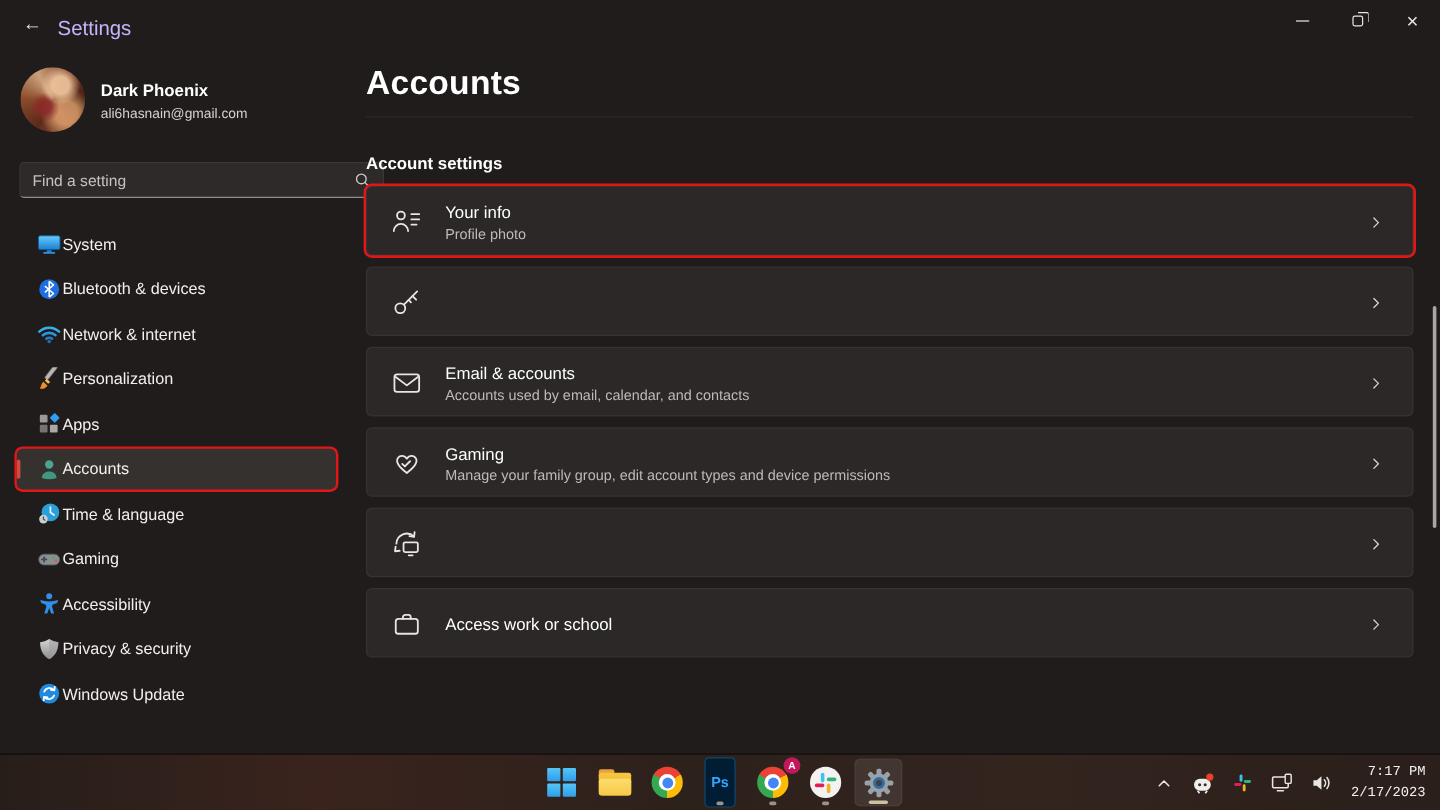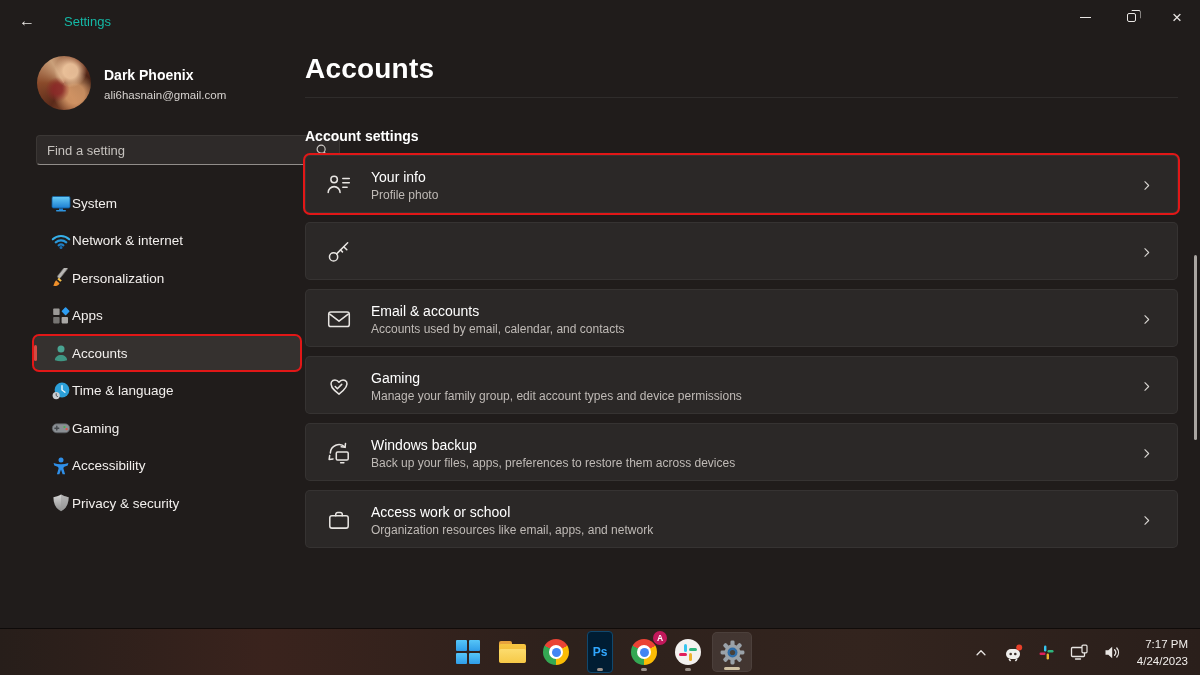--- a/index.html
+++ b/index.html
@@ -4,31 +4,31 @@
 <style>
   * { margin:0; padding:0; box-sizing:border-box; }
   html,body { width:1200px; height:675px; overflow:hidden; background:#151210;
     font-family:"Liberation Sans", sans-serif; -webkit-font-smoothing:antialiased; }
   .stage { position:relative; width:1200px; height:675px; background:#201c1b; }
 
   
   .titlebar { position:absolute; top:0; left:0; right:0; height:40px; }
   .back-btn { position:absolute; left:10px; top:7px; width:34px; height:28px; border-radius:5px;
     display:flex; align-items:center; justify-content:center; color:#e9e6e4; font-size:16px; cursor:pointer; }
-  .app-title { position:absolute; left:64px; top:14px; font-size:13px; color:#14b8a6; }
+  .app-title { position:absolute; left:48px; top:14px; font-size:17px; color:#c4b5fd; }
   .win-controls { position:absolute; right:0; top:0; display:flex; }
   .win-btn { width:46px; height:34px; display:flex; align-items:center; justify-content:center; color:#e9e6e4; }
   .glyph-min { width:11px; height:1px; background:#e9e6e4; }
   .glyph-restore { position:relative; width:9px; height:9px; border:1px solid #e9e6e4; border-radius:2px; background:#201c1b; }
   .glyph-restore::before { content:""; position:absolute; left:2px; top:-4px; width:9px; height:9px;
     border:1px solid #e9e6e4; border-radius:2px; clip-path:polygon(20% 0,100% 0,100% 80%,80% 80%,80% 20%,20% 20%); }
   .glyph-close { font-size:17px; line-height:1; font-weight:400; }
 
   
-  .sidebar { position:absolute; left:0; top:40px; bottom:47px; width:292px;margin-left:20px; }
+  .sidebar { position:absolute; left:0; top:40px; bottom:47px; width:292px; }
   .avatar { position:absolute; left:17px; top:16px; width:54px; height:54px; border-radius:50%;
     background:
       radial-gradient(circle at 62% 28%, rgba(240,200,160,.9) 0 14%, transparent 32%),
       radial-gradient(circle at 38% 62%, rgba(140,40,40,.85) 0 10%, transparent 26%),
       radial-gradient(circle at 70% 70%, rgba(220,160,110,.8) 0 18%, transparent 40%),
       conic-gradient(from 210deg, #5a2a1a, #8a4a2a, #caa07a, #7a3a22, #3f1d12, #9a5a36, #5a2a1a); }
   .user-name { position:absolute; left:84px; top:27px; font-size:14px; font-weight:700; color:#ffffff; }
   .user-email { position:absolute; left:84px; top:49px; font-size:11.5px; color:#d6d2cf; }
 
   .search-box { position:absolute; left:16px; top:95px; width:304px; height:30px; background:#2e2a29;
@@ -97,21 +97,21 @@
     color:#31a8ff; font-size:12px; font-weight:700; display:flex; align-items:center; justify-content:center; }
 
   .ic-slack { position:relative; width:26px; height:26px; border-radius:50%; background:#f4f2f0; }
   .ic-slack i { position:absolute; border-radius:2px; }
   .ic-slack .b1 { left:9px;  top:5px;  width:3px; height:8px; background:#36c5f0; }
   .ic-slack .b2 { left:14px; top:9px;  width:8px; height:3px; background:#2eb67d; }
   .ic-slack .b3 { left:14px; top:14px; width:3px; height:8px; background:#ecb22e; }
   .ic-slack .b4 { left:4px;  top:14px; width:8px; height:3px; background:#e01e5a; }
 
   
-  .tb-tray { position:absolute; right:6px; top:0; height:47px; display:flex; align-items:center; gap:7px; }
+  .tb-tray { position:absolute; right:6px; top:0; height:47px; display:flex; align-items:center; gap:7px;font-family:Liberation Mono, monospace; }
   .tray-btn { width:26px; height:30px; display:flex; align-items:center; justify-content:center; border-radius:4px; cursor:pointer; }
   .clock { text-align:right; color:#f2efec; font-size:11.5px; line-height:1.45; padding:0 6px 0 4px; cursor:pointer; }
 
   svg { display:block; }
 </style>
 </head>
 <body>
 
 <div class="stage">
 
@@ -161,20 +161,29 @@
               </defs>
               <rect x="1" y="3.5" width="18" height="11.5" rx="1.4" fill="url(#gsys)"></rect>
               <rect x="1" y="3.5" width="18" height="11.5" rx="1.4" fill="none" stroke="#0f5d9e" stroke-width=".8"></rect>
               <rect x="8" y="15.5" width="4" height="1.6" fill="#1d7fd2"></rect>
               <rect x="5" y="17.1" width="10" height="1.4" rx=".7" fill="#2e94de"></rect>
             </svg>
         </span>
         <span class="lbl">System</span>
       </div>
 
+      <div class="nav-item">
+        <span class="nav-ic">
+          <svg width="20" height="20" viewBox="0 0 20 20">
+              <circle cx="10" cy="10" r="8.3" fill="#1e6fe0"></circle>
+              <path d="M10 3.4 v13.2 M10 3.4 l3.6 3 -7.2 6.2 M10 16.6 l3.6 -3 -7.2 -6.2" fill="none" stroke="#fff" stroke-width="1.3" stroke-linejoin="round"></path>
+            </svg>
+        </span>
+        <span class="lbl">Bluetooth &amp; devices</span>
+      </div>
 
       <div class="nav-item">
         <span class="nav-ic">
           <svg width="20" height="20" viewBox="0 0 20 20">
               <path d="M1.8 8.3 a12 12 0 0 1 16.4 0" fill="none" stroke="#37b0ea" stroke-width="2.1" stroke-linecap="round"></path>
               <path d="M4.7 11.4 a8 8 0 0 1 10.6 0" fill="none" stroke="#2a97d8" stroke-width="2.1" stroke-linecap="round"></path>
               <path d="M7.6 14.3 a4 4 0 0 1 4.8 0" fill="none" stroke="#1f7fc4" stroke-width="2.1" stroke-linecap="round"></path>
               <circle cx="10" cy="16.6" r="1.5" fill="#1a6fb4"></circle>
             </svg>
         </span>
@@ -259,20 +268,32 @@
                   <stop offset="1" stop-color="#8c8c8c"></stop>
                 </linearGradient>
               </defs>
               <path d="M10 1.6 C12.5 3.2 15 4 17.6 4.2 C17.6 10.8 15 15.8 10 18.3 C5 15.8 2.4 10.8 2.4 4.2 C5 4 7.5 3.2 10 1.6 Z" fill="url(#gsh)"></path>
               <path d="M10 1.6 C12.5 3.2 15 4 17.6 4.2 C17.6 10.8 15 15.8 10 18.3 Z" fill="#9a9a9a" opacity=".55"></path>
             </svg>
         </span>
         <span class="lbl">Privacy &amp; security</span>
       </div>
 
+      <div class="nav-item">
+        <span class="nav-ic">
+          <svg width="20" height="20" viewBox="0 0 20 20">
+              <circle cx="10" cy="10" r="8.3" fill="#1e8ae0"></circle>
+              <path d="M5.9 8.4 a4.7 4.7 0 0 1 8 -1.3" fill="none" stroke="#fff" stroke-width="1.5" stroke-linecap="round"></path>
+              <path d="M14.6 4.4 l-0.3 2.9 -2.9 -0.4" fill="none" stroke="#fff" stroke-width="1.5" stroke-linecap="round" stroke-linejoin="round"></path>
+              <path d="M14.1 11.6 a4.7 4.7 0 0 1 -8 1.3" fill="none" stroke="#fff" stroke-width="1.5" stroke-linecap="round"></path>
+              <path d="M5.4 15.6 l0.3 -2.9 2.9 0.4" fill="none" stroke="#fff" stroke-width="1.5" stroke-linecap="round" stroke-linejoin="round"></path>
+            </svg>
+        </span>
+        <span class="lbl">Windows Update</span>
+      </div>
 
     </div>
   </div>
 
   <div class="main">
     <div class="page-title">Accounts</div>
     <div class="title-divider"></div>
     <div class="section-title">Account settings</div>
 
     <div class="cards">
@@ -351,42 +372,37 @@
       <div class="card">
         <span class="card-ic">
           <svg width="26" height="26" viewBox="0 0 24 24" fill="none" stroke="#e8e5e2" stroke-width="1.4" stroke-linecap="round" stroke-linejoin="round">
               <path d="M4 12 a8 8 0 0 1 13.5 -5.5"></path>
               <path d="M18 3.2 l-0.4 3.6 -3.6 -0.5"></path>
               <path d="M6.5 17.5 l-3.6 0.4 0.5 -3.6"></path>
               <rect x="9.5" y="11" width="11" height="7.5" rx="1.2"></rect>
               <path d="M13.5 21 h3"></path>
             </svg>
         </span>
-        <span class="card-text">
-            <span class="card-title">Windows backup</span>
-            <span class="card-sub">Back up your files, apps, preferences to restore them across devices</span>
-          </span>
         <span class="card-chev">
             <svg width="13" height="13" viewBox="0 0 24 24" fill="none" stroke="#d8d5d2" stroke-width="2" stroke-linecap="round" stroke-linejoin="round">
               <path d="M9 5 l7 7 -7 7"></path>
             </svg>
           </span>
       </div>
 
 
       <div class="card">
         <span class="card-ic">
           <svg width="26" height="26" viewBox="0 0 24 24" fill="none" stroke="#e8e5e2" stroke-width="1.4" stroke-linecap="round" stroke-linejoin="round">
               <rect x="3.5" y="8" width="17" height="11.5" rx="2"></rect>
               <path d="M9 8 V6.8 a1.8 1.8 0 0 1 1.8 -1.8 h2.4 a1.8 1.8 0 0 1 1.8 1.8 V8"></path>
             </svg>
         </span>
         <span class="card-text">
             <span class="card-title">Access work or school</span>
-            <span class="card-sub">Organization resources like email, apps, and network</span>
           </span>
         <span class="card-chev">
             <svg width="13" height="13" viewBox="0 0 24 24" fill="none" stroke="#d8d5d2" stroke-width="2" stroke-linecap="round" stroke-linejoin="round">
               <path d="M9 5 l7 7 -7 7"></path>
             </svg>
           </span>
       </div>
 
     </div>
 
@@ -492,18 +508,18 @@
           </svg>
       </div>
       <div class="tray-btn">
         <svg width="17" height="15" viewBox="0 0 17 15">
             <path d="M1.5 5.2 h2.8 l3.9 -3.4 v11.4 l-3.9 -3.4 h-2.8 z" fill="#e8e5e2"></path>
             <path d="M10.6 4.8 a4 4 0 0 1 0 5.4 M12.8 3 a7 7 0 0 1 0 9" fill="none" stroke="#e8e5e2" stroke-width="1.3" stroke-linecap="round"></path>
           </svg>
       </div>
       <div class="clock">
         <div>7:17 PM</div>
-        <div>4/24/2023</div>
+        <div>2/17/2023</div>
       </div>
     </div>
   </div>
 
 </div>
 
 </body></html>

